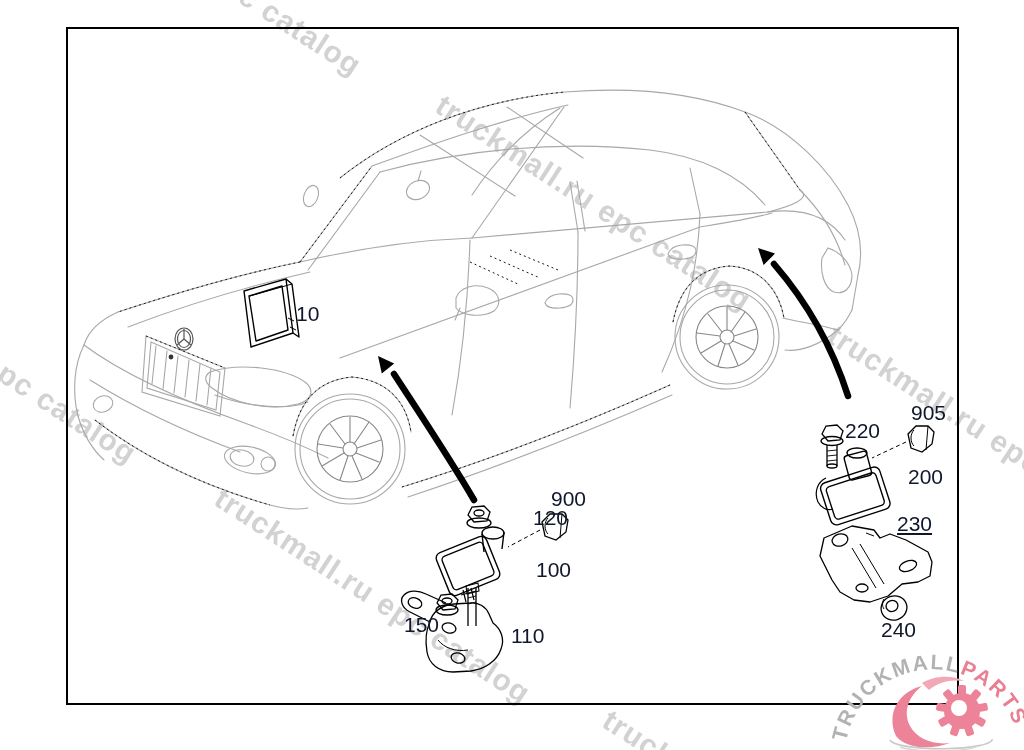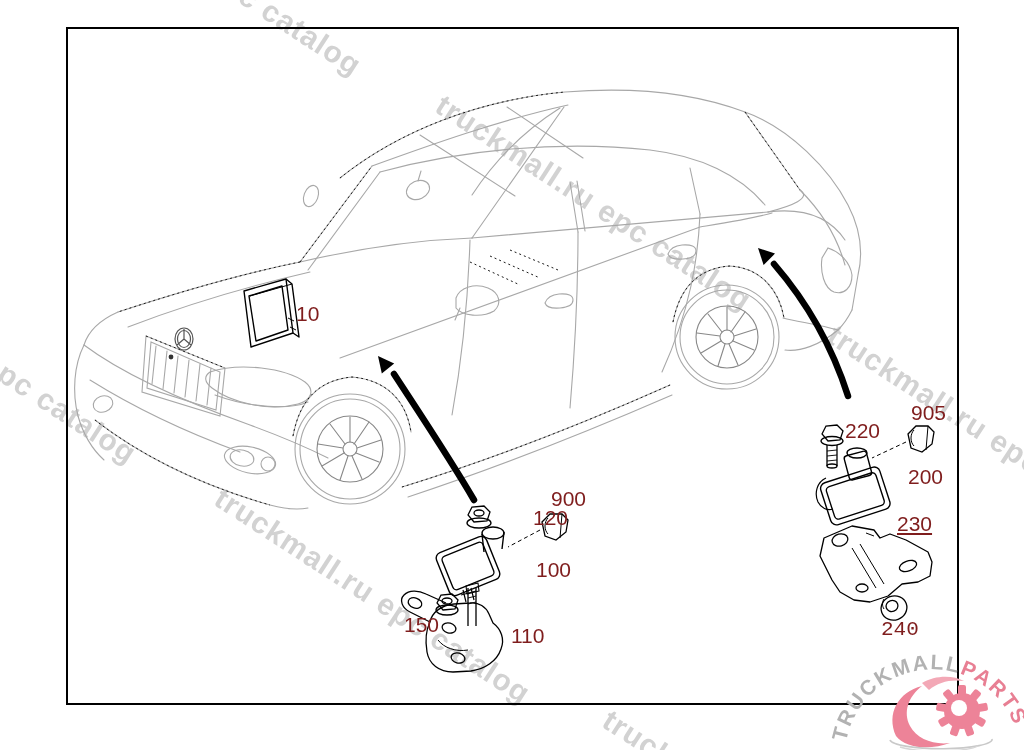--- a/index.html
+++ b/index.html
@@ -17,21 +17,21 @@
   
   .frame{
     position:absolute;left:66px;top:27px;width:889px;height:674px;
     border:2px solid #000;z-index:2;
   }
   
   .art{position:absolute;left:0;top:0;z-index:3;}
   
   .labels{position:absolute;inset:0;z-index:4;}
   .part-label{
-    position:absolute;font-size:21px;color:#7f1d1d;line-height:1;
+    position:absolute;font-size:21px;color:#0f172a;line-height:1;
     font-family:"Liberation Sans", sans-serif;cursor:pointer;
   }
   
   .logo{position:absolute;left:820px;top:630px;z-index:5;}
 </style>
 </head>
 <body>
 
 <div class="stage">
 
@@ -300,21 +300,21 @@
       <div class="part-label" style="left: 296px; top: 303px;">10</div>
       <div class="part-label" style="left: 497px; top: 507px; margin-left: 36px;">120</div>
       <div class="part-label" style="left: 551px; top: 488px;">900</div>
       <div class="part-label" style="left: 508px; top: 559px; margin-left: 28px;">100</div>
       <div class="part-label" style="left: 404px; top: 594px; margin-top: 20px;">150</div>
       <div class="part-label" style="left: 511px; top: 625px;">110</div>
       <div class="part-label" style="left: 845px; top: 420px;">220</div>
       <div class="part-label" style="left: 911px; top: 402px;">905</div>
       <div class="part-label" style="left: 908px; top: 466px;">200</div>
       <div class="part-label" style="left: 897px; top: 513px; text-decoration: underline;">230</div>
-      <div class="part-label" style="left: 881px; top: 619px; font-family: Liberation Mono, monospace;">240</div>
+      <div class="part-label" style="left: 881px; top: 619px;">240</div>
     </div>
 
   <svg class="logo" width="204" height="120" viewBox="820 630 204 120">
     <defs>
       <path id="logoArc" d="M 846 742 A 88 88 0 0 1 1018 736" fill="none"></path>
     </defs>
 
     <g>
       <path d="M 896 736 C 886 714 898 692 922 686 C 908 697 903 712 910 726 C 917 739 933 745 950 743 C 931 750 906 749 896 736 Z" fill="#ed8398"></path>
       <path d="M 922 683 C 935 675 953 675 964 681 C 951 679 938 682 929 690 Z" fill="#f3a8b6"></path>

